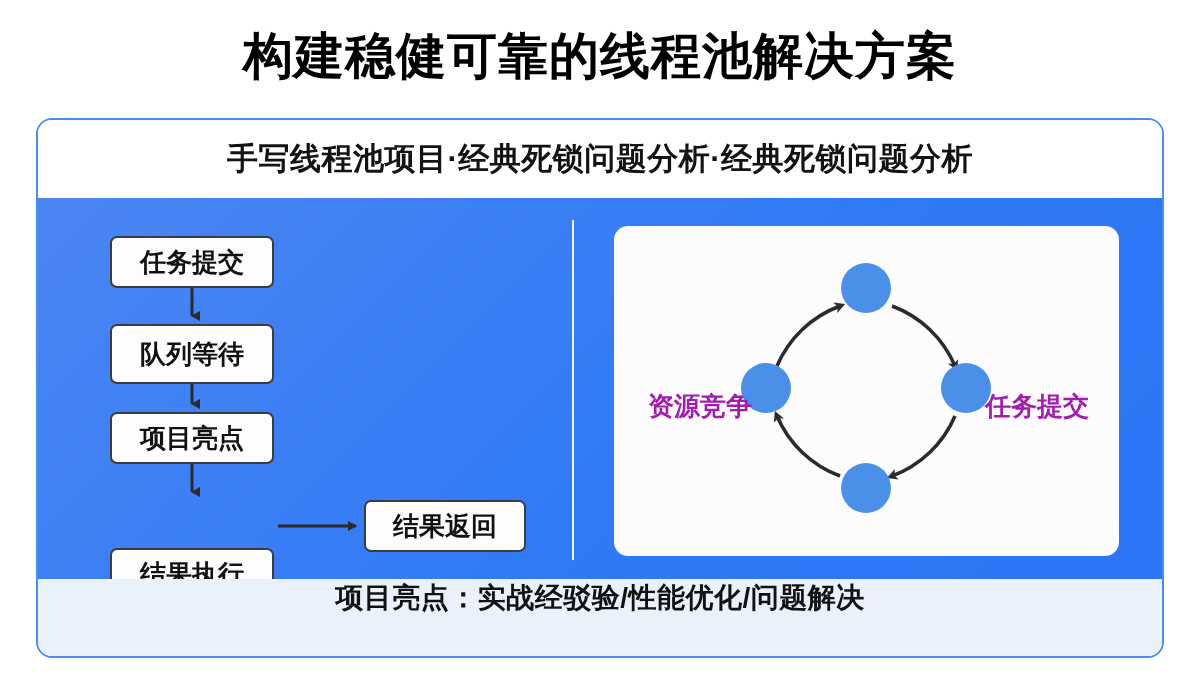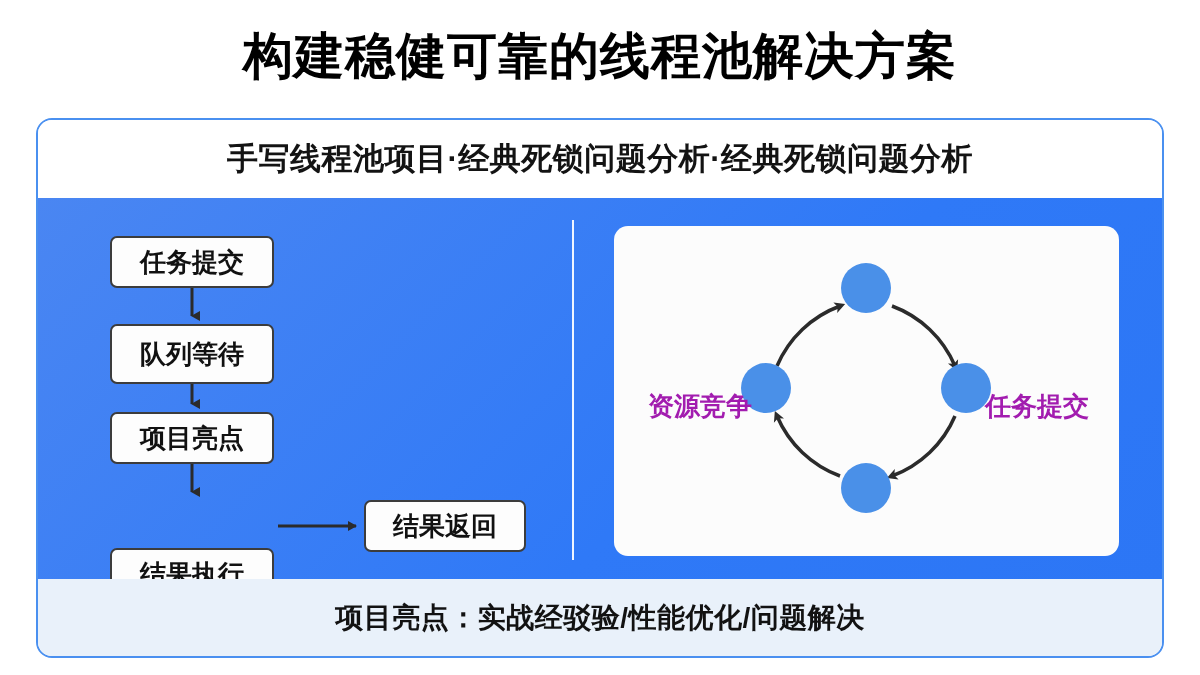--- a/index.html
+++ b/index.html
@@ -74,21 +74,21 @@
   }
 
   .card-footer {
     position: absolute;
     left: 0;
     bottom: 0;
     width: 100%;
     height: 77px;
     background: #e9f1fa;
     display: flex;
-    align-items: center;
+    align-items: flex-start;
     justify-content: center;
   }
   .card-footer-text {
     font-size: 28px;
     font-weight: 700;
     color: #121212;
     letter-spacing: 0.5px;
     white-space: nowrap;
   }
 

